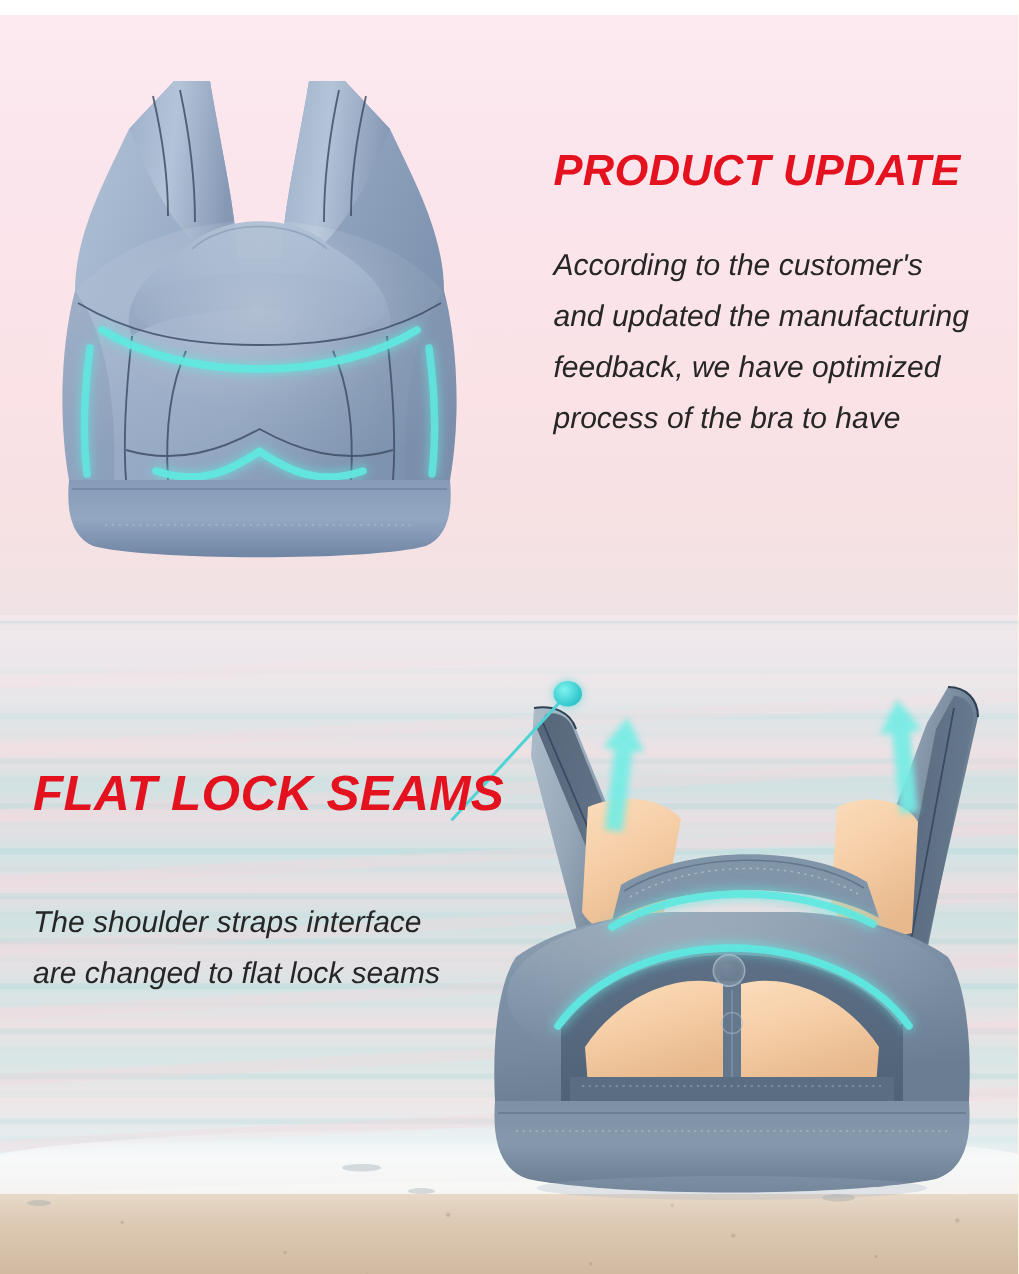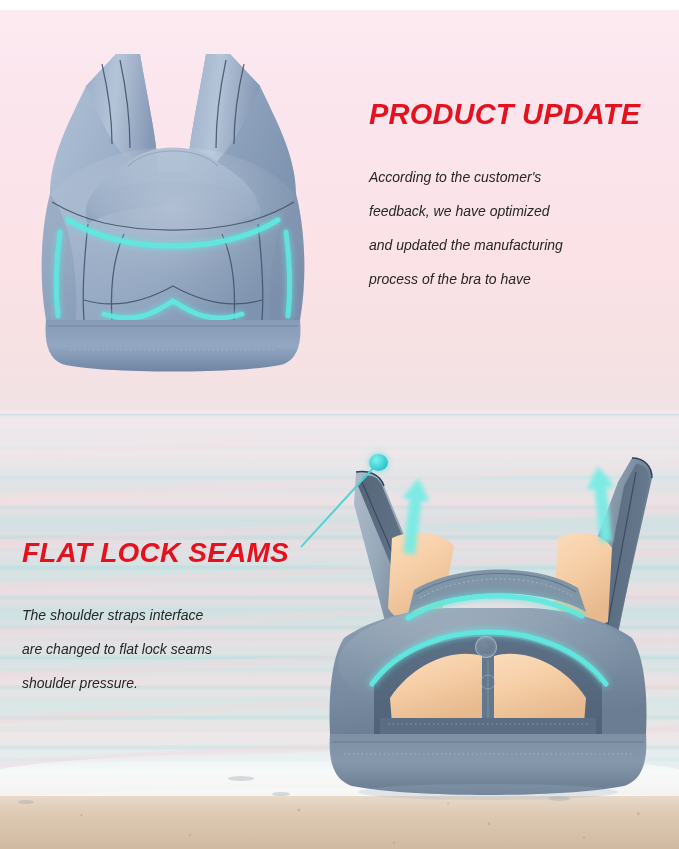--- a/index.html
+++ b/index.html
@@ -118,28 +118,28 @@
   
   .headline{
     position:absolute;
     font-family:"Liberation Sans",sans-serif;
     font-style:italic;font-weight:700;
     color:#e4121f;
     letter-spacing:.2px;
     white-space:nowrap;
   }
   #title-product{ left:369px; top:88px; font-size:29px; }
-  #title-flatlock{ left:22px;  top:527px; font-size:28px; }
+  #title-flatlock{ left:22px;  top:500px; font-size:33px; }
 
   .bodytext{
     position:absolute;
     font-family:"Liberation Sans",sans-serif;
     font-style:italic;font-weight:400;
     color:#262626;
-    font-size:14px;
+    font-size:20px;
     line-height:34px;
   }
   #body-product{ left:369px; top:150px; width:300px; }
   #body-flatlock{ left:22px;  top:588px; width:296px; }
 
   
   .callout-line{
     position:absolute;
     height:2.4px;
     background:#4fd4d6;
@@ -410,26 +410,25 @@
               background:radial-gradient(circle at 40% 35%, rgba(220,230,240,.22), rgba(140,158,176,.12));
               box-shadow:inset 0 0 4px rgba(255,255,255,.18);"></div>
 
   <div class="callout-line" style="left:301px;top:536px;width:117px;transform:rotate(-47.5deg);"></div>
   <div class="callout-dot" style="left:369px;top:444px;"></div>
 
   <div class="headline" id="title-product">PRODUCT UPDATE</div>
 
   <div class="bodytext" id="body-product">
     <div>According to the customer's</div>
+    <div>and updated the manufacturing</div>
     <div>feedback, we have optimized</div>
-    <div>and updated the manufacturing</div>
     <div>process of the bra to have</div>
   </div>
 
   <div class="headline" id="title-flatlock">FLAT LOCK SEAMS</div>
 
   <div class="bodytext" id="body-flatlock">
     <div>The shoulder straps interface</div>
     <div>are changed to flat lock seams</div>
-    <div>shoulder pressure.</div>
   </div>
 
 </div>
 
 </body></html>

